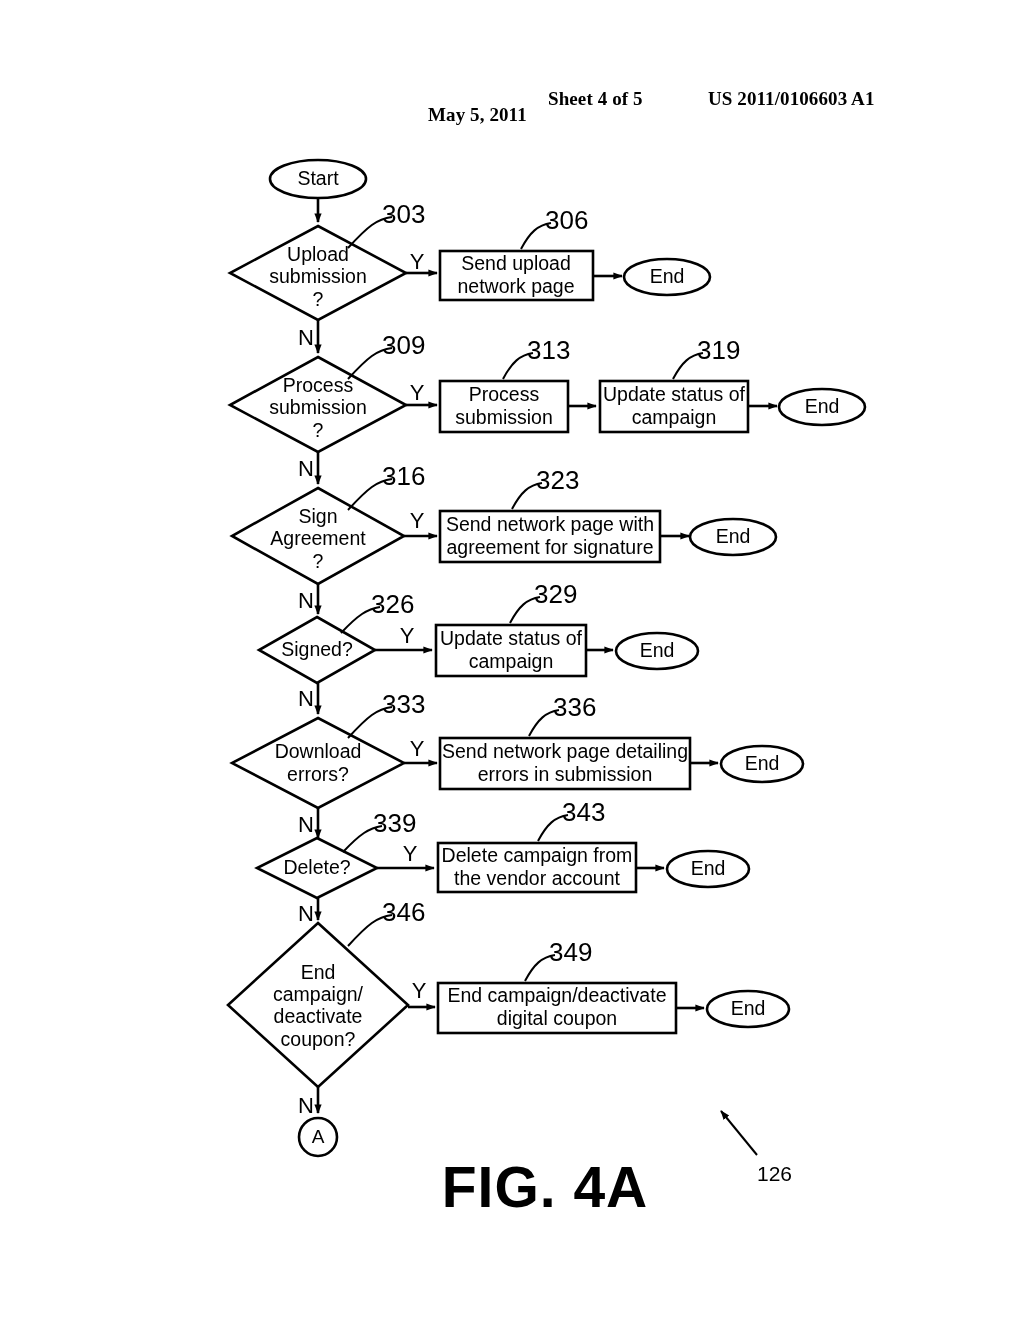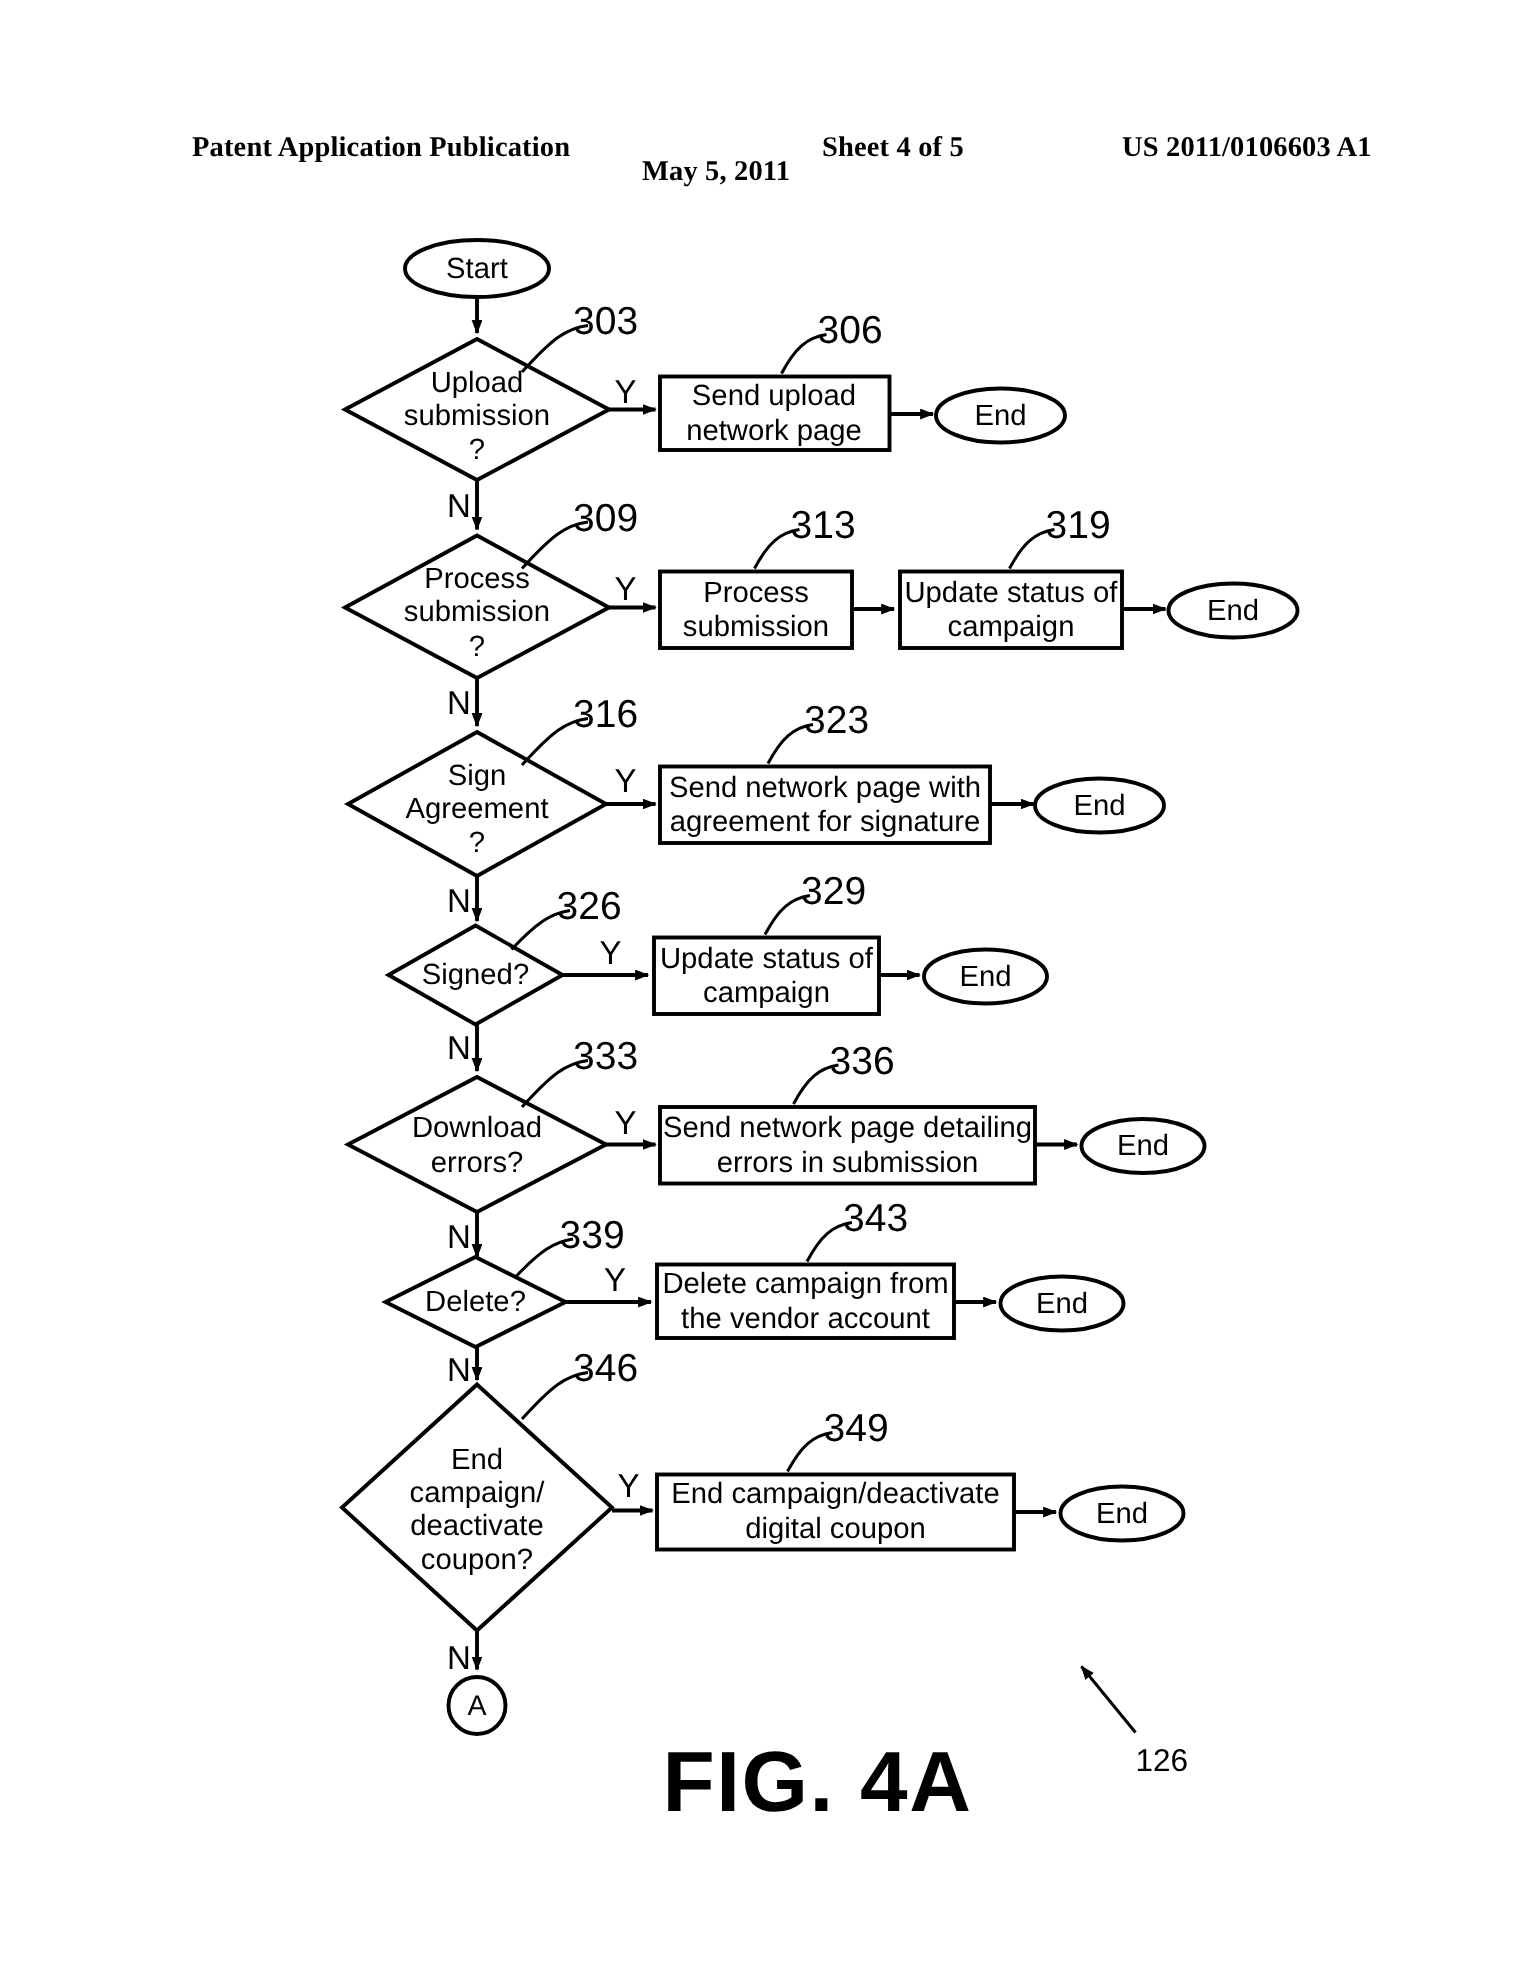--- a/index.html
+++ b/index.html
@@ -27,21 +27,21 @@
     font-family: "Liberation Serif", serif;
     font-weight: bold;
     font-size: 19px;
     letter-spacing: 0.1px;
     white-space: nowrap;
     color: #000;
   }
   #hdr-pub   { left: 128px; }
   #hdr-date  { left: 428px; margin-top: 16px; }
   #hdr-sheet { left: 548px; }
-  #hdr-num   { left: 748px; }
+  #hdr-num   { left: 708px; }
 
   svg { display: block; }
   .shape {
     fill: #ffffff;
     stroke: #000000;
     stroke-width: 2.6;
     stroke-linejoin: miter;
   }
   .conn {
     stroke: #000000;
@@ -96,21 +96,20 @@
     text-anchor: middle;
     dominant-baseline: middle;
     letter-spacing: 1px;
   }
 </style>
 </head>
 <body>
 
 <div id="page">
 
-  <div class="hdr" id="hdr-pub">Patent Application Publication</div>
   <div class="hdr" id="hdr-date">May 5, 2011</div>
   <div class="hdr" id="hdr-sheet">Sheet 4 of 5</div>
   <div class="hdr" id="hdr-num">US 2011/0106603 A1</div>
 
   <svg id="flowchart" width="1024" height="1320" viewBox="0 0 1024 1320">
     <defs>
       <marker id="arrow" markerWidth="10" markerHeight="10" refX="8.6" refY="3.6" orient="auto" markerUnits="userSpaceOnUse">
         <path d="M0,0 L9.5,3.6 L0,7.2 z" fill="#000000"></path>
       </marker>
     </defs>

